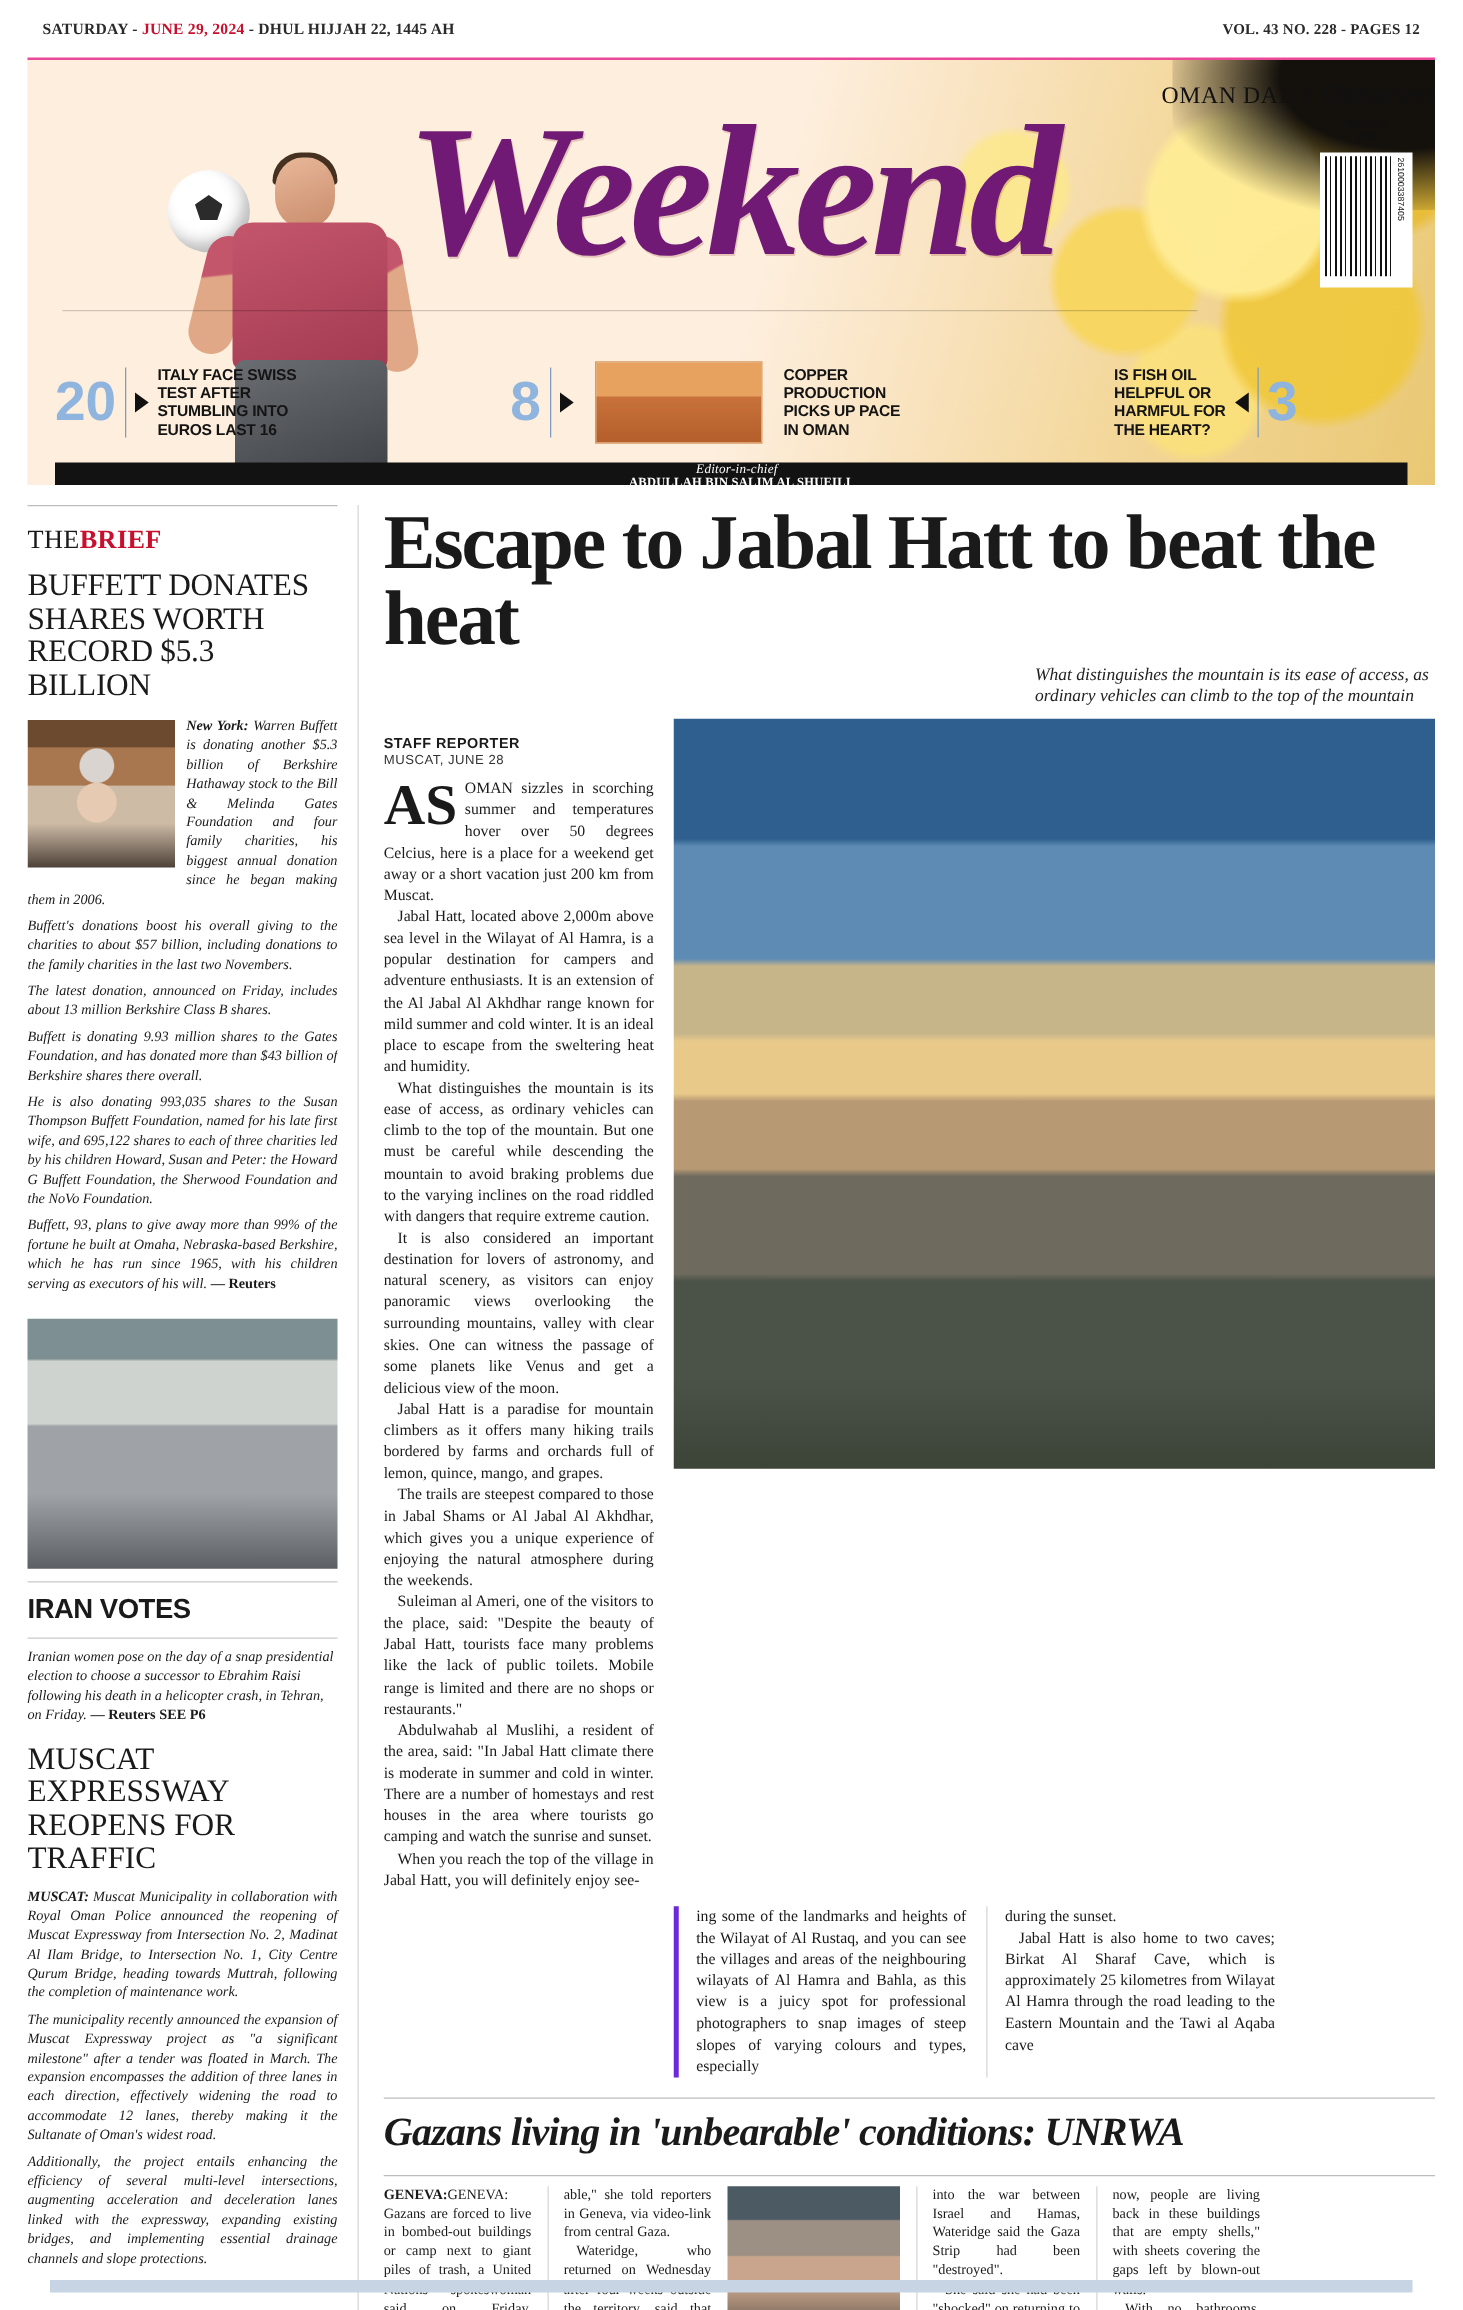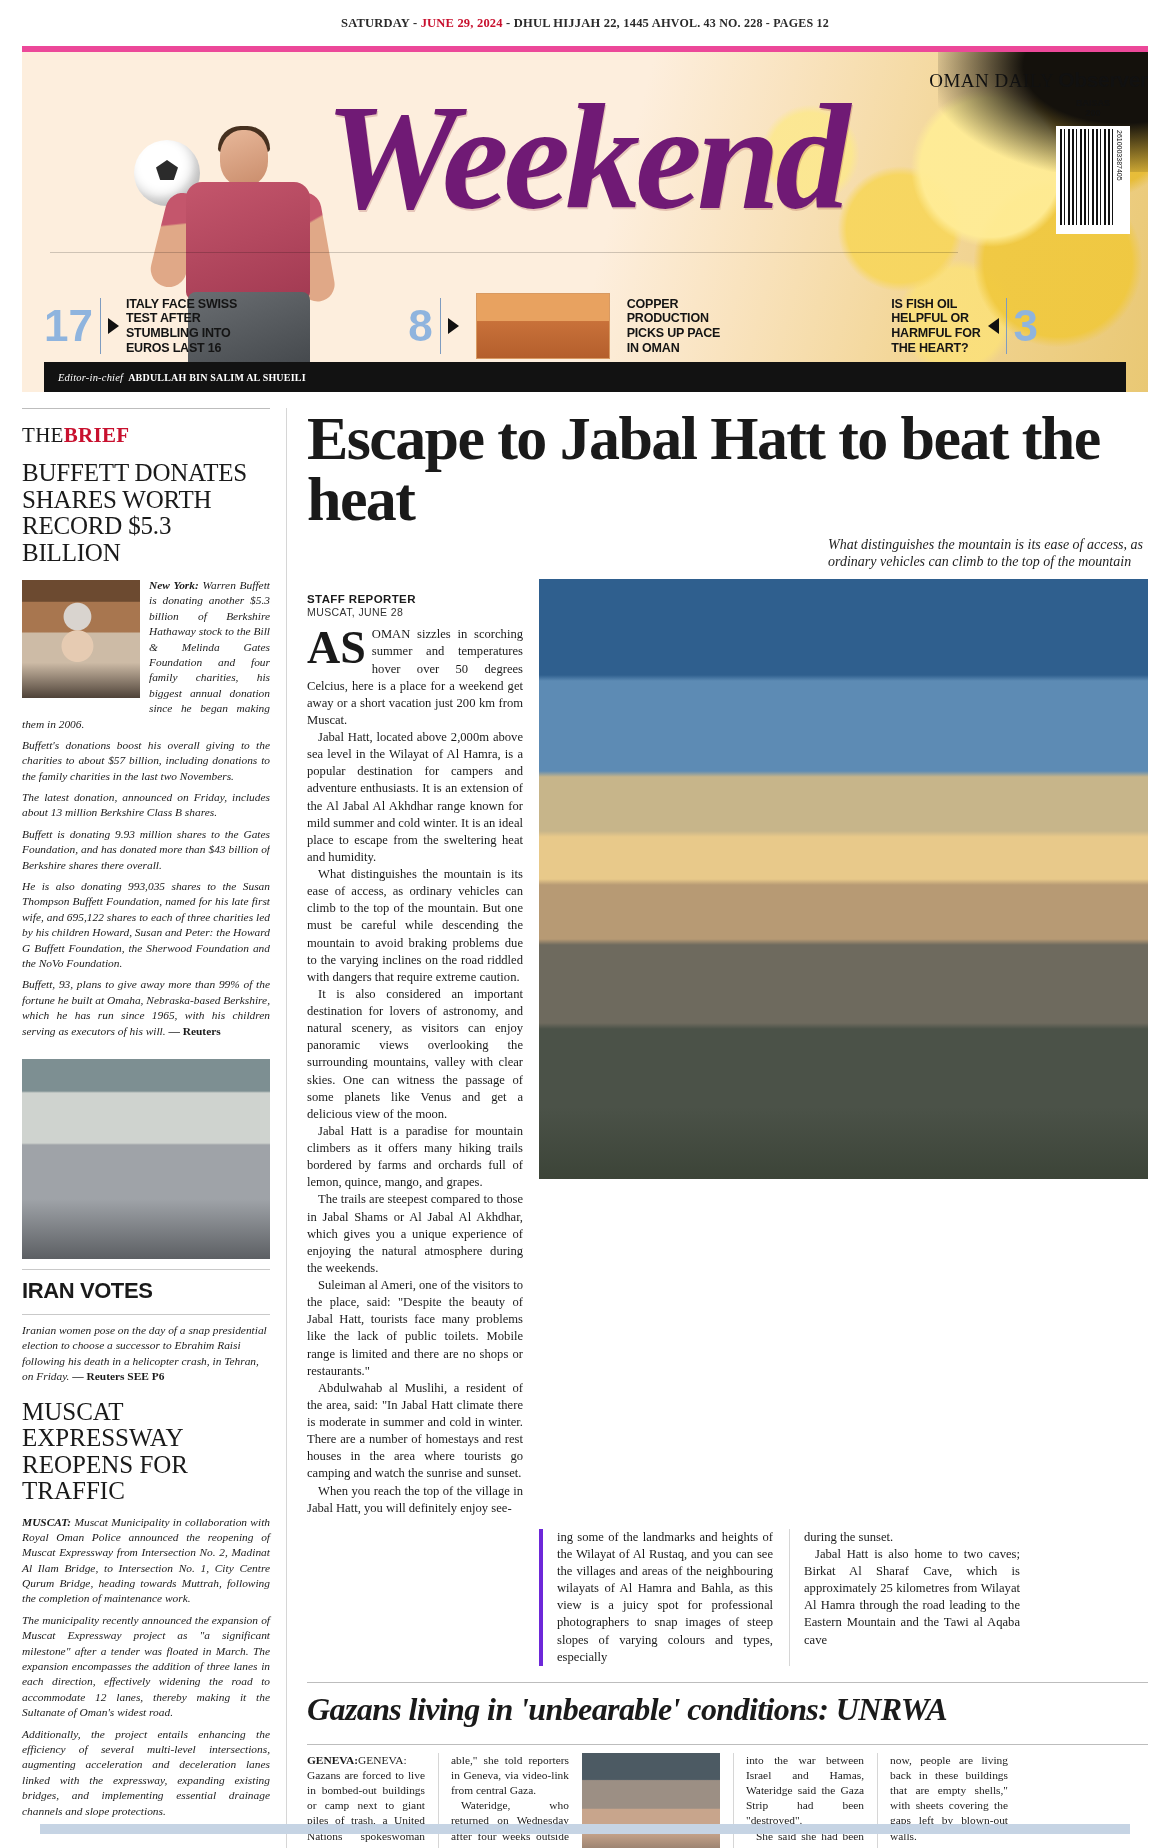--- a/index.html
+++ b/index.html
@@ -1,21 +1,21 @@
 <!DOCTYPE html>
 <html><head>
 <meta charset="utf-8">
 <style>
   html,body{margin:0;padding:0;background:#ffffff;}
   body{width:1170px;height:1848px;font-family:"Liberation Serif",serif;color:#1a1a1a;overflow:hidden;}
   .page{width:1170px;height:1848px;position:relative;background:#fff;box-sizing:border-box;padding:0 22px;}
 
   
-  .dateline{height:46px;display:flex;align-items:center;justify-content:center;
-            border-bottom:6px solid #ec4899;font-size:12.5px;letter-spacing:.2px;padding:0 12px;}
+  .dateline{height:46px;display:flex;align-items:center;justify-content:space-between;
+            border-bottom:2px solid #ec4899;font-size:12.5px;letter-spacing:.2px;padding:0 12px;}
   .dl-left{font-family:"Liberation Serif",serif;font-weight:700;color:#2a2a2a;}
   .dl-left .red{color:#c8102e;}
   .dl-right{font-weight:700;color:#2a2a2a;font-size:12px;}
 
   
   .masthead{position:relative;height:340px;background:#fbe9d6;overflow:hidden;}
   .mast-photo{position:absolute;left:0;top:0;width:100%;height:100%;
      background:
        radial-gradient(circle at 86% 34%, rgba(255,236,150,.95) 0 7%, rgba(0,0,0,0) 8%),
        radial-gradient(circle at 78% 52%, rgba(247,214,94,.95) 0 6%, rgba(0,0,0,0) 7%),
@@ -68,22 +68,22 @@
   .promo{display:flex;align-items:center;gap:7px;}
   .promo .num{font-family:"Liberation Sans",sans-serif;font-weight:700;font-size:44px;color:#8fb4de;line-height:1;}
   .promo .bar{width:1px;height:56px;background:#7e9cc0;}
   .promo .tri{width:0;height:0;border-left:11px solid #111;border-top:8px solid transparent;border-bottom:8px solid transparent;}
   .promo .ptxt{font-family:"Liberation Sans",sans-serif;font-weight:700;font-size:12.5px;line-height:1.18;
      letter-spacing:-.2px;color:#141414;text-transform:uppercase;white-space:pre-line;}
   .promo-thumb{width:132px;height:64px;margin:0 10px;
      background:linear-gradient(180deg,#e8a260 0 42%,#c8713a 43%,#b45f2c 100%);border:1px solid #d89a62;}
   .promo-sp{flex:1;}
 
-  .editor-bar{position:absolute;left:22px;right:22px;bottom:0;height:30px;background:#121212;color:#fff;
-     display:flex;align-items:center;padding-left:14px;font-size:10.5px;letter-spacing:.2px;}
+  .editor-bar{position:absolute;left:22px;right:22px;bottom:0;height:18px;background:#121212;color:#fff;
+     display:flex;align-items:center;padding-left:14px;font-size:10.5px;letter-spacing:.2px;flex-direction:column;}
   .editor-bar i{font-style:italic;margin-right:5px;}
   .editor-bar b{font-family:Liberation Serif, serif;font-weight:700;font-size:10px;}
 
   
   .body{display:flex;margin-top:16px;}
   .colL{width:248px;padding-right:16px;border-right:1px solid #d6d6d6;}
   .colR{flex:1;padding-left:20px;}
 
   .brief-rule{height:1px;background:#bdbdbd;margin-bottom:14px;}
   .the-brief{font-size:21px;letter-spacing:.3px;margin-bottom:12px;}
@@ -181,21 +181,21 @@
       <div>BAISAS</div>
       <div>200</div>
     </div>
     <div class="barcode">
       <div class="bars"></div>
       <div class="bc-num">2610003387405</div>
     </div>
 
     <div class="promos">
       <div class="promo">
-        <div class="num">17</div>
+        <div class="num">20</div>
         <div class="bar"></div>
         <div class="tri"></div>
         <div class="ptxt">ITALY FACE SWISS
 TEST AFTER
 STUMBLING INTO
 EUROS LAST 16</div>
       </div>
       <div class="promo-sp"></div>
       <div class="promo">
         <div class="num">8</div>

